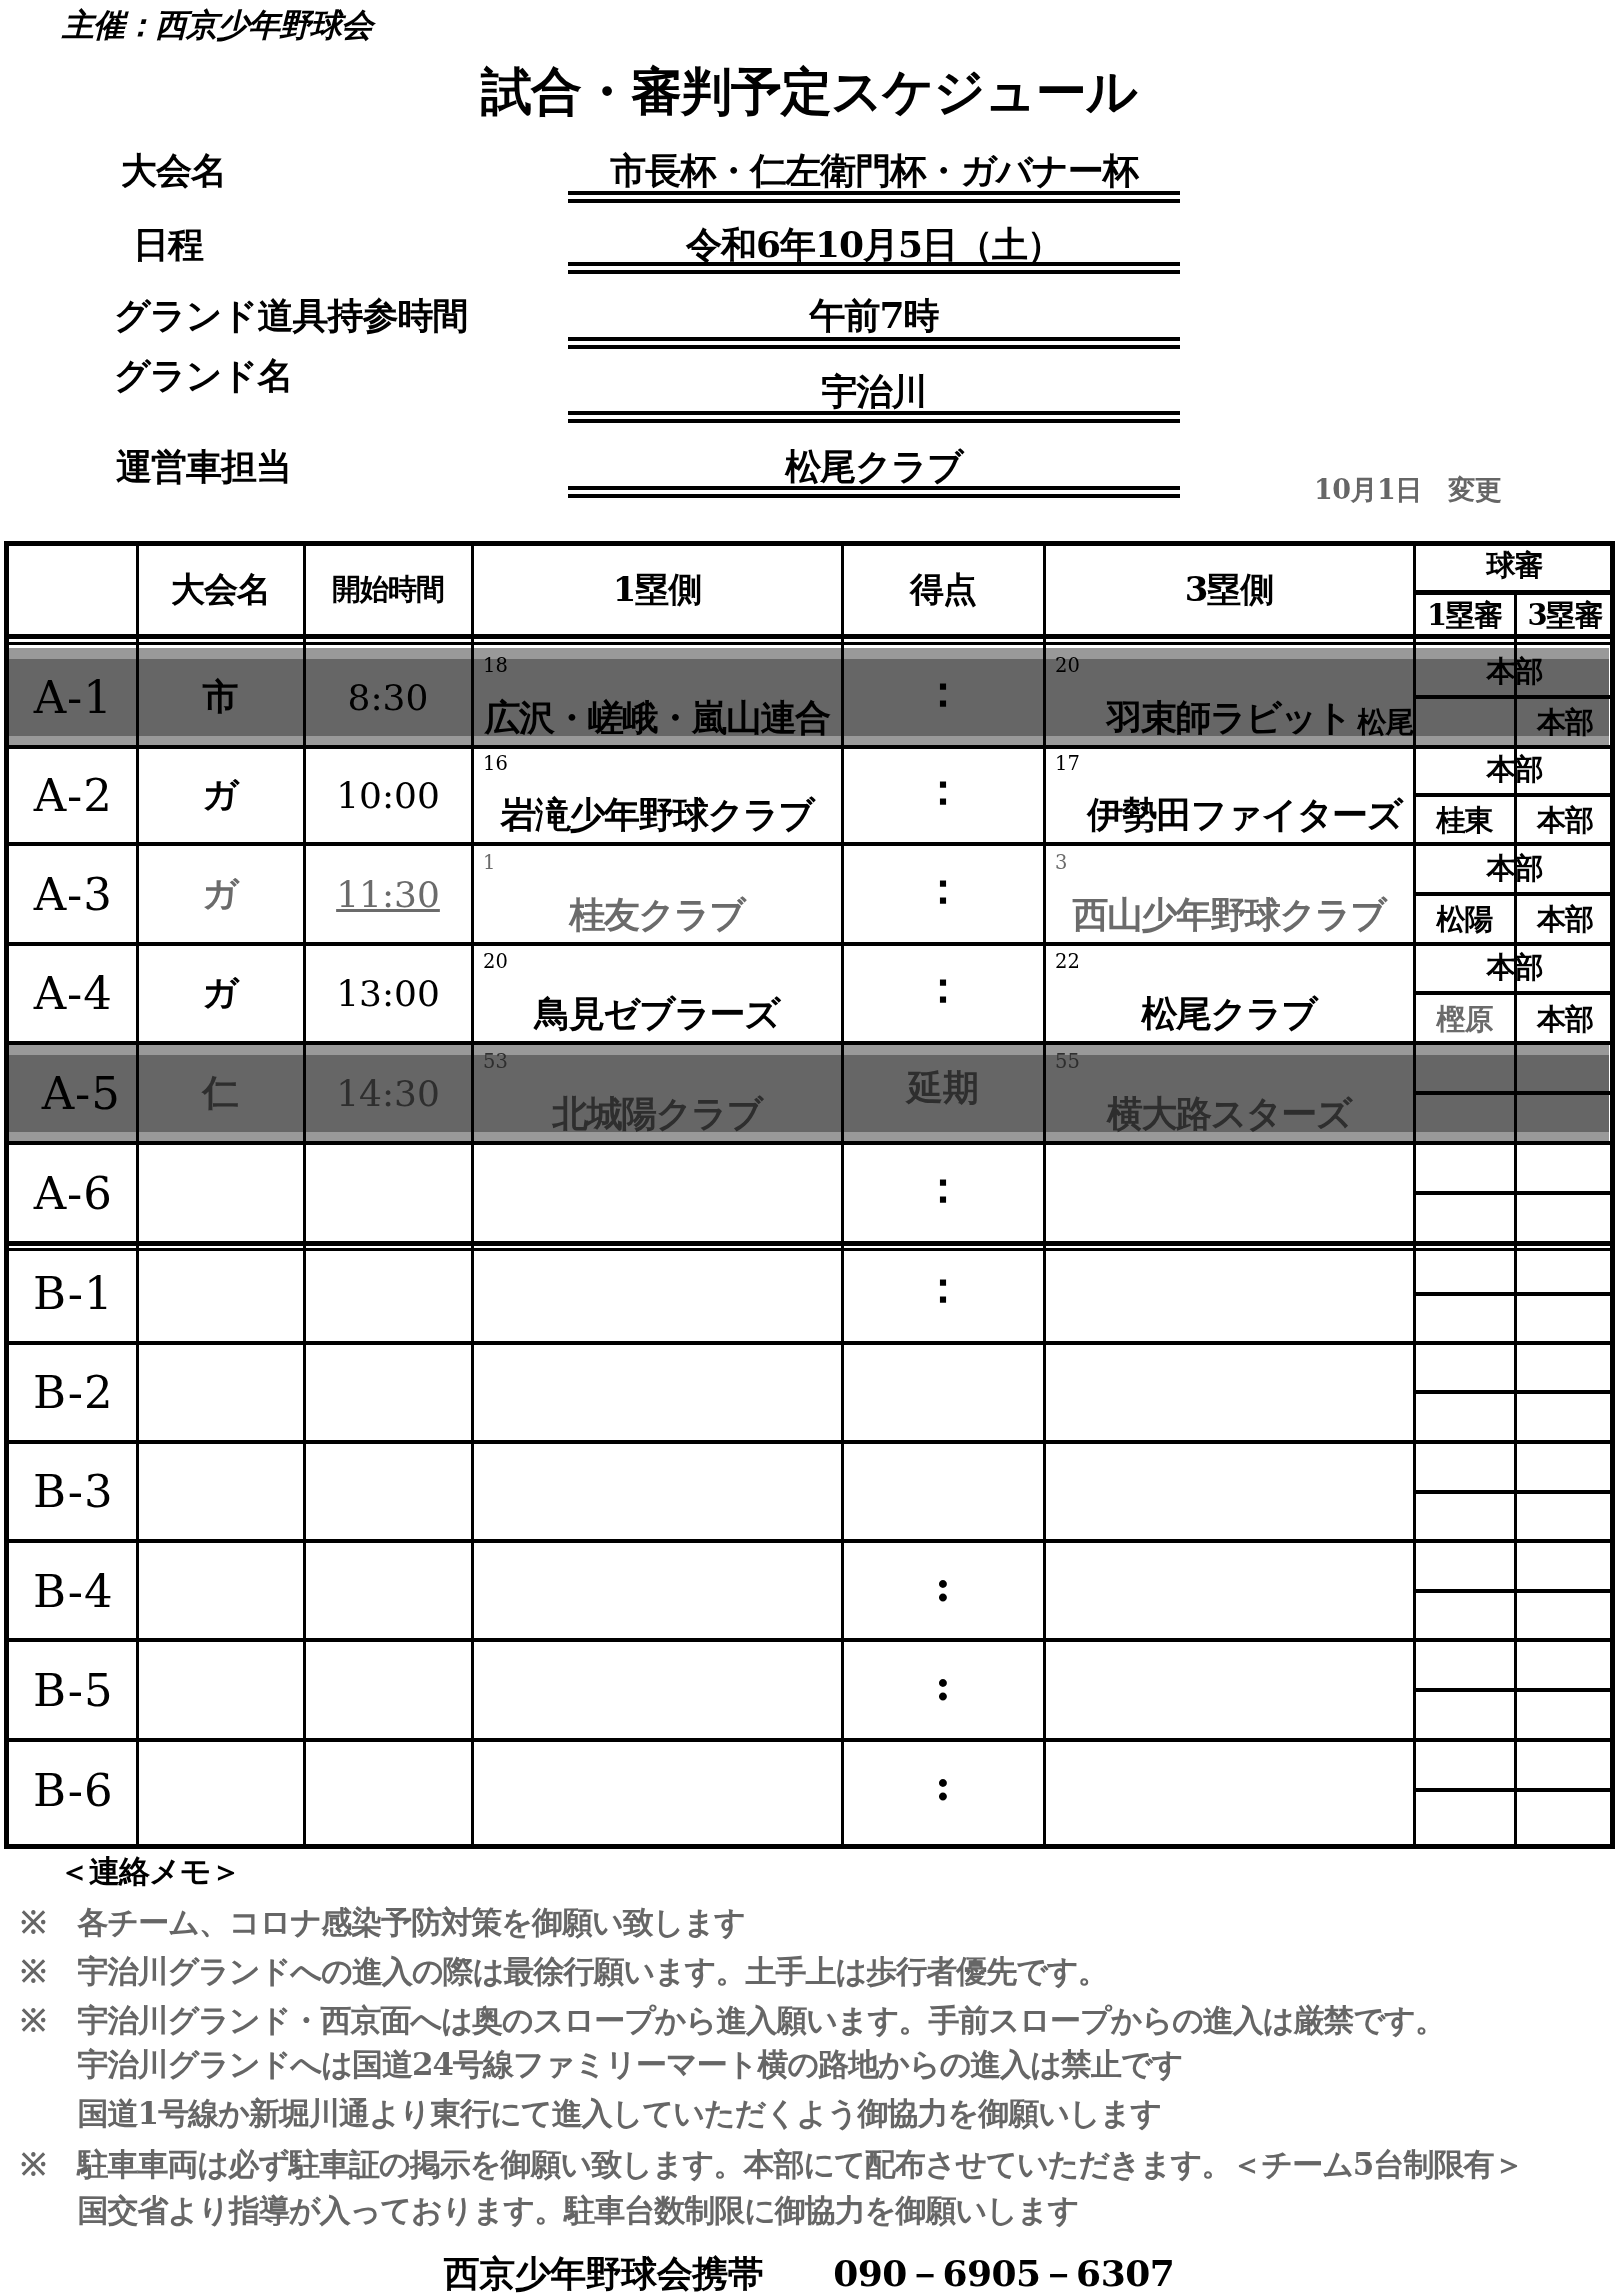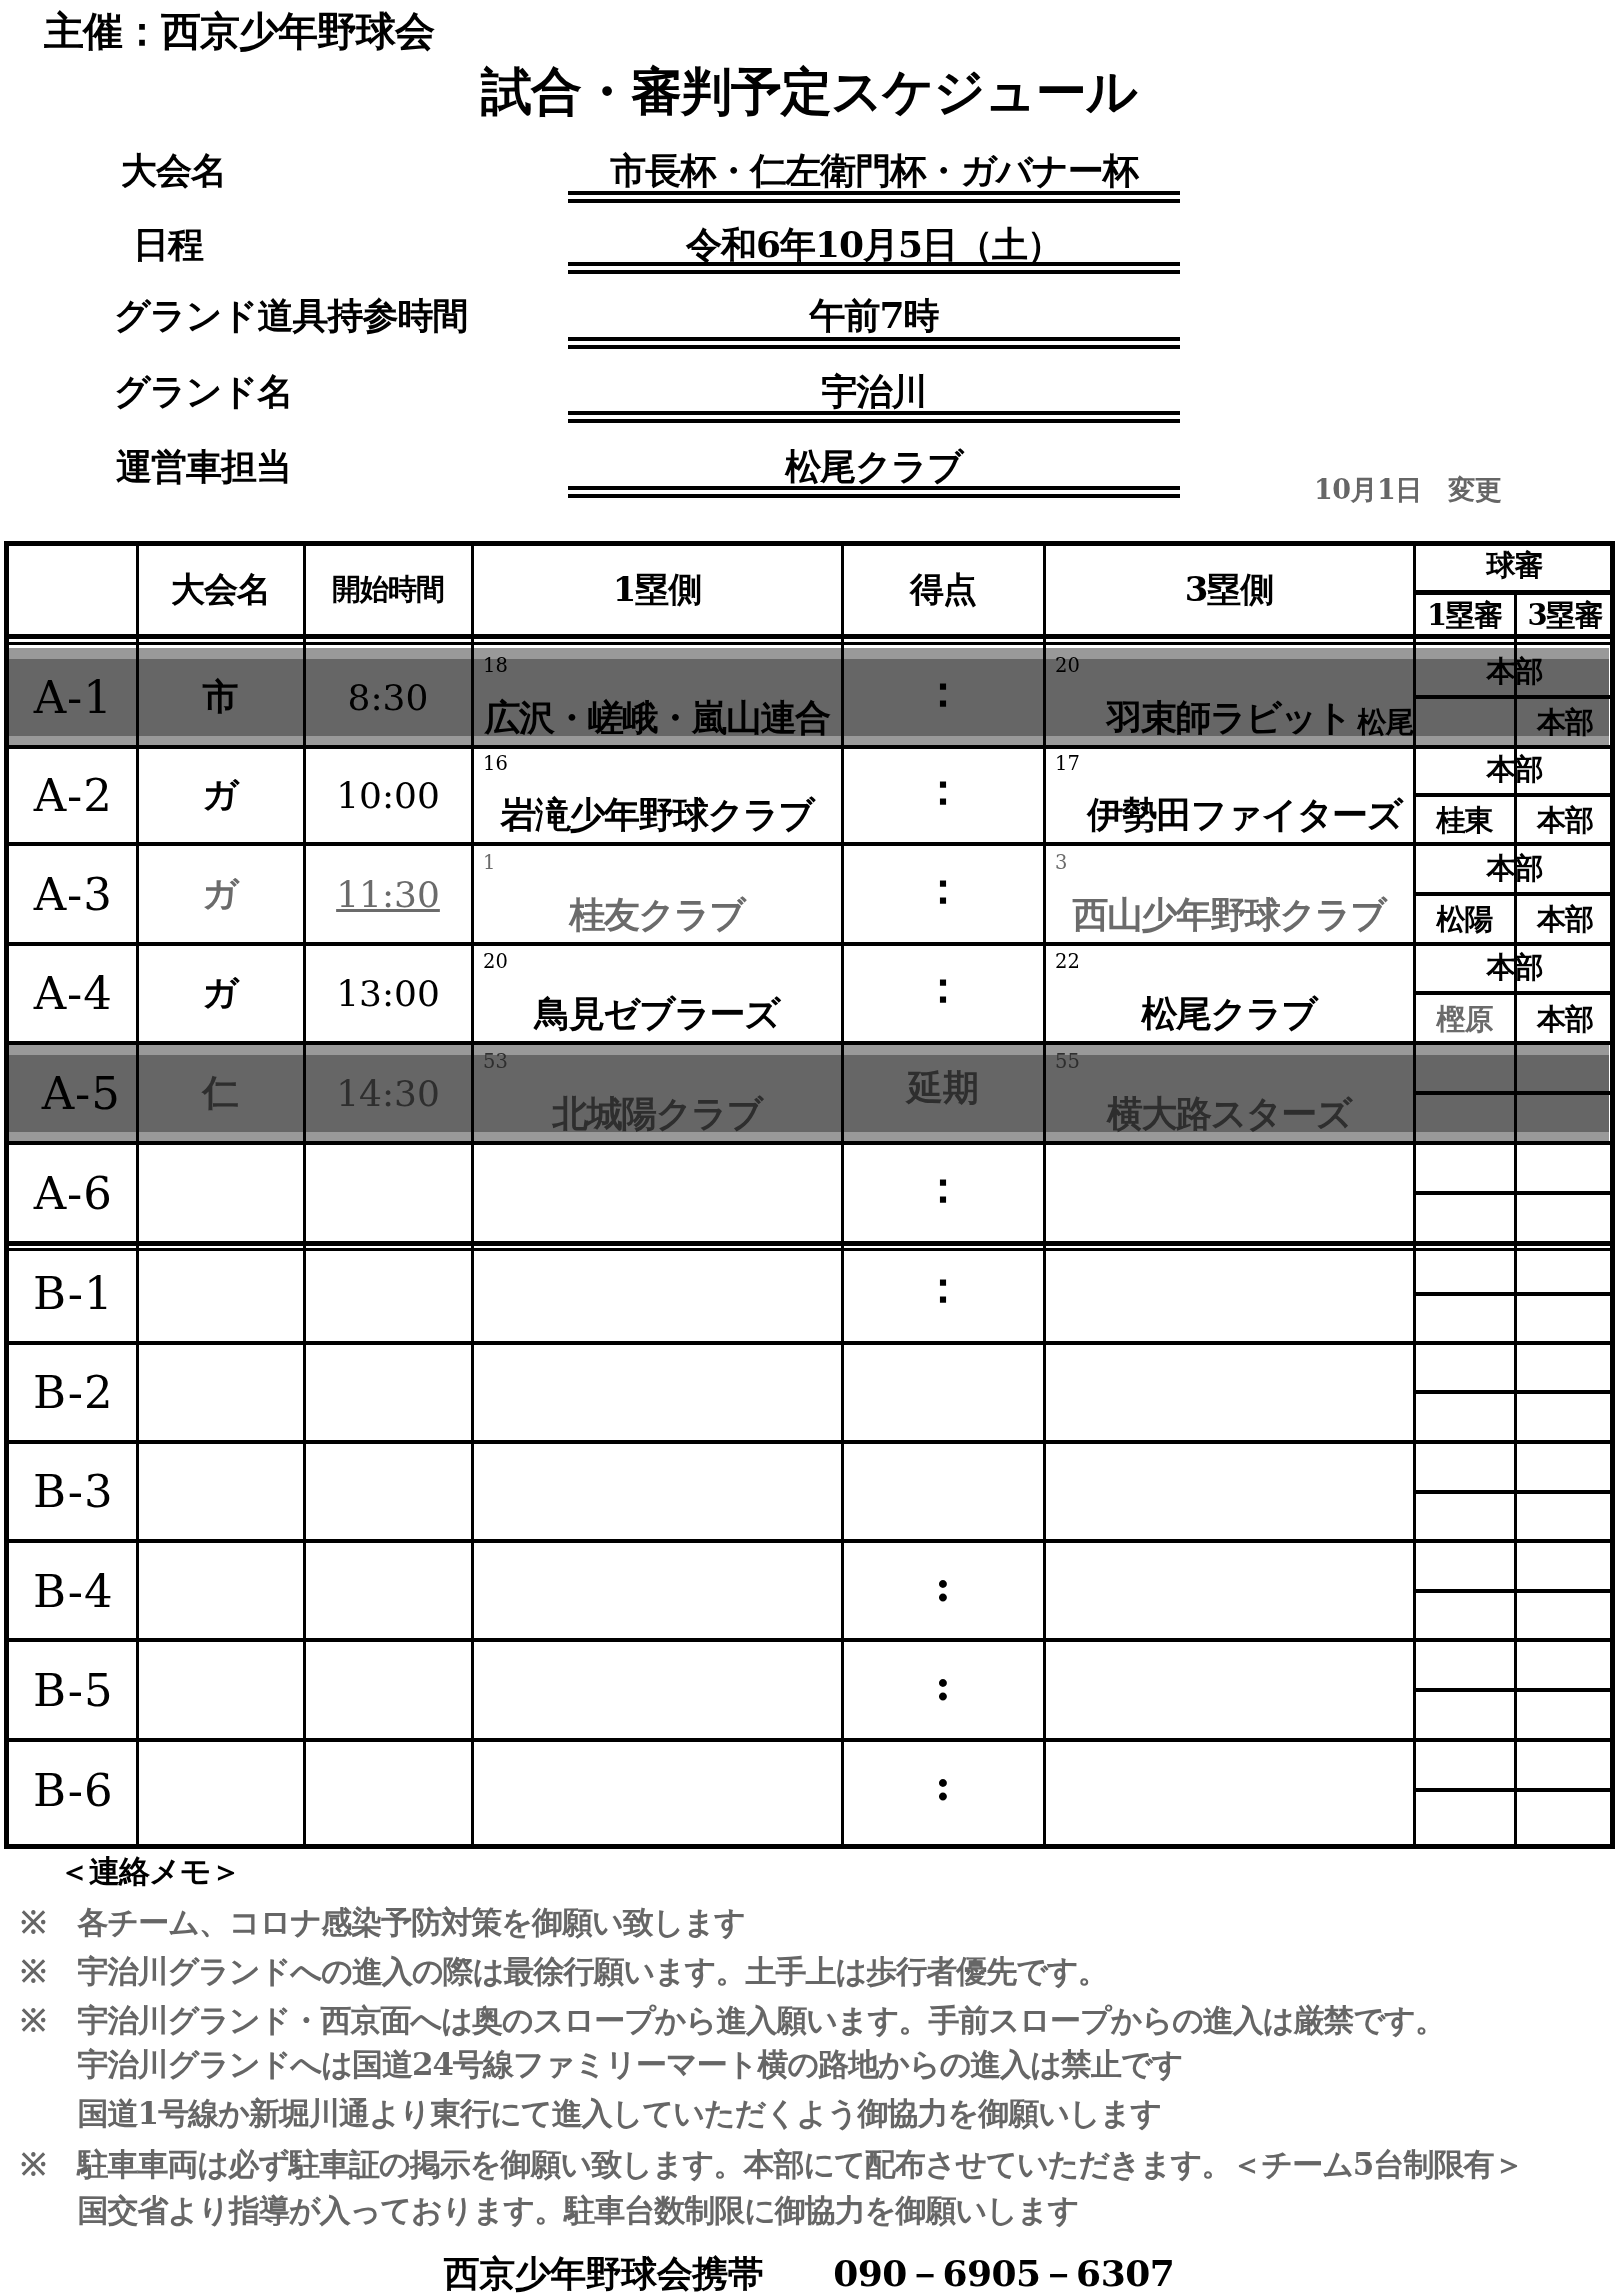--- a/index.html
+++ b/index.html
@@ -1,19 +1,19 @@
 <!DOCTYPE html>
 <html style="font-size:8.2px"><head>
 <meta charset="utf-8">
 <style>
   html, body { margin:0; padding:0; background:#ffffff; }
   body { width:1618px; height:2295px; position:relative; overflow:hidden;
          font-family:"DejaVu Serif","Liberation Serif",serif; color:#000; }
   .abs { position:absolute; }
-  .organizer { left:44px; top:4.1px; font-size:40px; font-weight:bold; letter-spacing:-1px; }
+  .organizer { left:62px; top:4.1px; font-size:32px; font-weight:bold; letter-spacing:-1px;font-style:italic; }
   .title { left:0; width:1618px; top:58px; text-align:center; font-size:51px; font-weight:bold; letter-spacing:-1px; padding-left:0; }
   .title span { display:inline-block; margin-left:0; }
   .info-label { left:121px; font-size:36px; font-weight:bold; letter-spacing:-1px; white-space:nowrap; }
   .info-value { left:568px; width:612px; text-align:center; font-size:36px; font-weight:bold; letter-spacing:-1px; white-space:nowrap; }
   .info-line { left:568px; width:612px; height:12.3px; border-top:4.6px solid #000; border-bottom:4.6px solid #000; box-sizing:border-box; }
   .change-note { left:1314px; top:472px; font-size:27px; font-weight:bold; color:#666; letter-spacing:-0.5px; white-space:nowrap; }
   .cell { position:absolute; box-sizing:border-box; display:flex; align-items:center; justify-content:center; white-space:nowrap; }
   .vline { position:absolute; width:2.6px; background:#000; }
   .hline { position:absolute; height:4.6px; background:#000; }
   .hdr { font-size:34px; font-weight:bold; letter-spacing:-1px; }
@@ -46,21 +46,21 @@
 <div class="abs info-line" style="top:191px;"></div>
 
 <div class="abs info-label" style="top:221px; left:133px;">日程</div>
 <div class="abs info-value" style="top:221px;">令和6年10月5日（土）</div>
 <div class="abs info-line" style="top:262px;"></div>
 
 <div class="abs info-label" style="top:292px; left:114px;">グランド道具持参時間</div>
 <div class="abs info-value" style="top:292px;">午前7時</div>
 <div class="abs info-line" style="top:337px;"></div>
 
-<div class="abs info-label" style="top:368px; left:114px;">グランド名</div>
+<div class="abs info-label" style="top:352px; left:114px;">グランド名</div>
 <div class="abs info-value" style="top:368px;">宇治川</div>
 <div class="abs info-line" style="top:411px;"></div>
 
 <div class="abs info-label" style="top:443px; left:116px;">運営車担当</div>
 <div class="abs info-value" style="top:443px;">松尾クラブ</div>
 <div class="abs info-line" style="top:486px;"></div>
 
 <div class="abs change-note">10月1日　変更</div>
 
 <div id="schedule">

